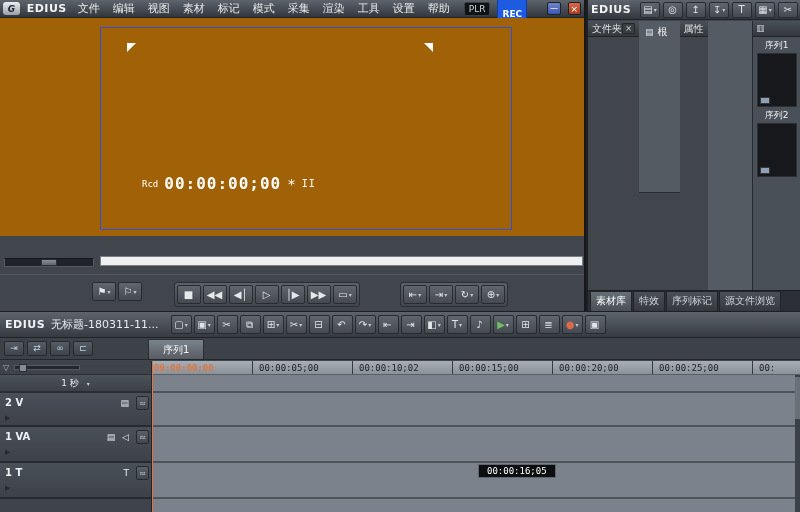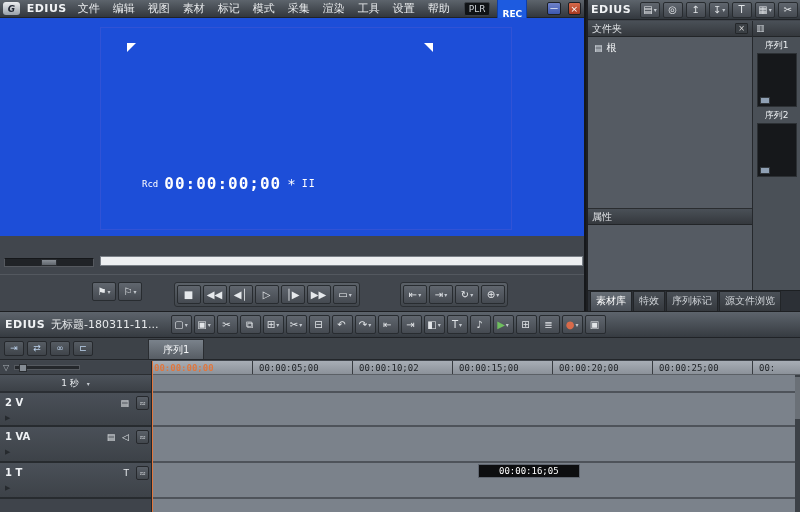--- a/index.html
+++ b/index.html
@@ -26,21 +26,21 @@
   .logo{width:22px;height:13px;background:linear-gradient(#eceef0,#98a0a8);border-radius:3px;
     color:#1e2430;font-size:9px;font-weight:bold;font-style:italic;
     display:flex;align-items:center;justify-content:center;}
   .menus{display:flex;gap:13px;margin-left:4px;white-space:nowrap;}
   .menu-item{color:#e8eaec;}
   .plr{background:#101316;color:#cfd4da;border:1px solid #3a3f45;font-size:9px;height:14px;padding:0 4px;border-radius:2px;}
   .rec{background:#1d5be0;color:#fff;border:1px solid #0f3ea8;font-size:9px;height:14px;padding:16px 4px;border-radius:2px;font-weight:bold;}
   .wingap{width:8px;}
   .minbtn{width:17px;height:13px;background:linear-gradient(#6f82c8,#3d58b0);border:1px solid #1c1f24;color:#fff;font-size:8px;border-radius:2px;}
   .closebtn{width:17px;height:13px;background:linear-gradient(#d86a4a,#a83a22);border:1px solid #1c1f24;color:#fff;font-size:9px;border-radius:2px;}
-  .preview{position:absolute;left:0;top:18px;width:100%;height:218px;background:#1d4ed8;}
+  .preview{position:absolute;left:0;top:18px;width:100%;height:218px;background:#a16207;}
   .safe-frame{position:absolute;left:100px;top:9px;width:412px;height:203px;border:1px solid #3153d6;}
   .corner-mark{position:absolute;width:0;height:0;}
   .corner-mark.left{left:127px;top:25px;border-top:9px solid #fff;border-right:9px solid transparent;}
   .corner-mark.right{left:424px;top:25px;border-top:9px solid #fff;border-left:9px solid transparent;}
   .tc-overlay{position:absolute;left:142px;top:156px;display:flex;align-items:center;gap:6px;color:#fff;}
   .tc-label{font-size:9px;}
   .tc-value{font-size:16px;font-weight:bold;letter-spacing:1px;}
   .tc-star{font-size:14px;}
   .tc-pause{font-size:10px;letter-spacing:1px;}
   .inforow{position:absolute;left:0;top:236px;width:100%;height:14px;font-size:10px;color:#f0f2f4;}
@@ -62,21 +62,21 @@
     border:1px solid #282c30;border-radius:2px;color:#e6e9ec;font-size:10px;
     display:inline-flex;align-items:center;justify-content:center;gap:1px;}
 
   
   .bin{left:588px;top:0;width:212px;height:311px;}
   .bin .titlebar{height:20px;}
   .bin-tools{display:flex;gap:3px;margin-left:2px;flex:1;}
   .bin-tools .tbtn{width:20px;}
   .bin-tools .tbtn:last-child{margin-left:auto;}
   .bin-body{position:absolute;top:21px;left:0;right:0;bottom:21px;display:flex;}
-  .folders-panel{width:165px;display:flex;flex-direction:column;border-right:1px solid #26292d;}
+  .folders-panel{width:165px;display:flex;flex-direction:row;border-right:1px solid #26292d;}
   .panel-header{height:16px;background:linear-gradient(#4a5057,#34383d);border-bottom:1px solid #222528;
     display:flex;align-items:center;font-size:10px;padding:0 4px;color:#e0e3e6;flex:0 0 auto;}
   .xbtn{margin-left:auto;width:13px;height:11px;font-size:8px;background:#3a3f44;border:1px solid #24272a;
     color:#d8d8d8;display:flex;align-items:center;justify-content:center;border-radius:1px;}
   .tree{height:172px;background:#555b63;border-bottom:1px solid #2a2d30;padding:3px 4px;font-size:10px;flex:0 0 auto;}
   .tree-item{display:flex;align-items:center;gap:4px;width:fit-content;padding:1px 8px 1px 2px;color:#f0f2f4;}
   .folder-ic{color:#dde2e8;font-size:9px;}
   .props-body{flex:1;background:#555b63;}
   .clip-column{flex:1;display:flex;flex-direction:column;background:#4a5057;}
   .clip-col-header{height:16px;background:linear-gradient(#4a5057,#34383d);border-bottom:1px solid #222528;
@@ -131,21 +131,21 @@
   .tick{width:100px;border-left:1px solid #383c41;padding:2px 0 0 6px;font-size:9px;
     white-space:nowrap;overflow:hidden;color:#202428;flex:0 0 auto;}
   .band{position:absolute;left:0;right:0;background:#7b828b;border-bottom:2px solid #4e535a;}
   .b0{top:14px;height:18px;}
   .b1{top:32px;height:34px;}
   .b2{top:66px;height:36px;}
   .b3{top:102px;height:36px;}
   .b4{top:138px;bottom:0;border-bottom:none;}
   .playhead{position:absolute;left:0;top:0;bottom:0;width:1px;background:#e0763d;}
   .tl-tooltip{position:absolute;left:326px;top:103px;background:#0d0e10;color:#fff;
-    border:1px solid #606670;font-size:9px;padding:1px 20px;white-space:nowrap;}
+    border:1px solid #606670;font-size:9px;padding:1px 8px;white-space:nowrap;}
   .vscroll{position:absolute;right:0;top:14px;bottom:0;width:5px;background:#3c4147;}
   .vthumb{position:absolute;top:2px;left:0;width:5px;height:42px;background:#6a7077;}
 </style>
 </head>
 <body>
 
 <div id="screen">
 
   <div class="window player">
     <div class="titlebar">

